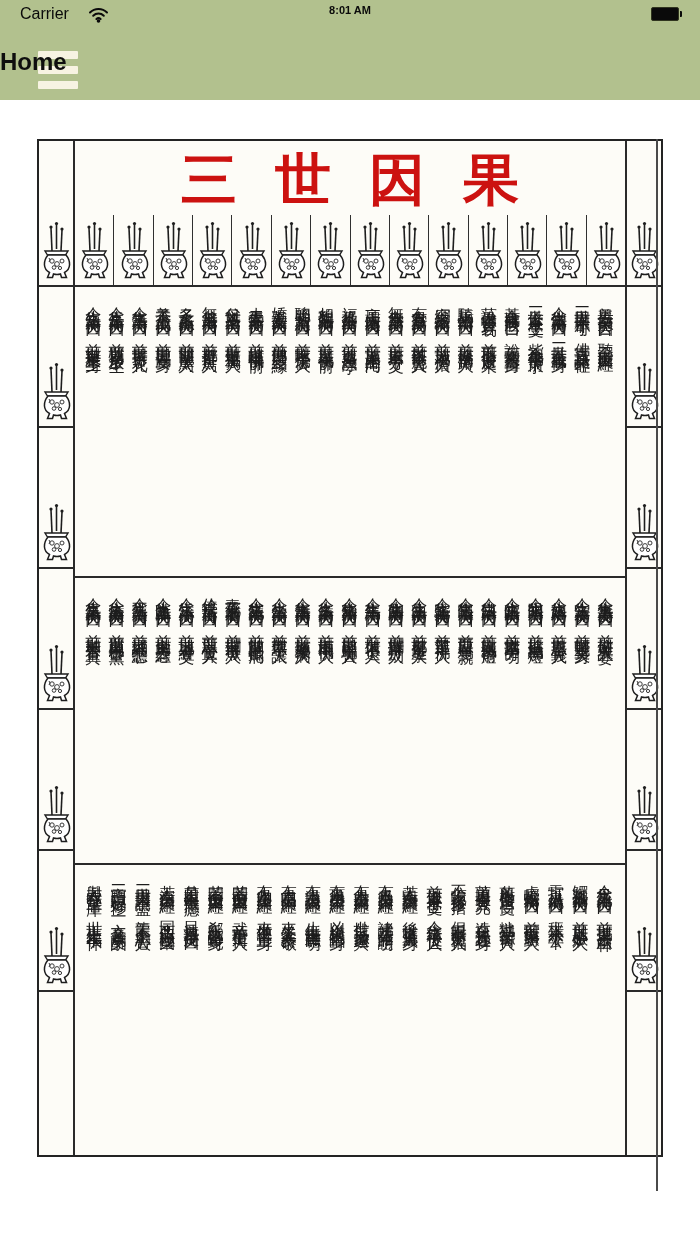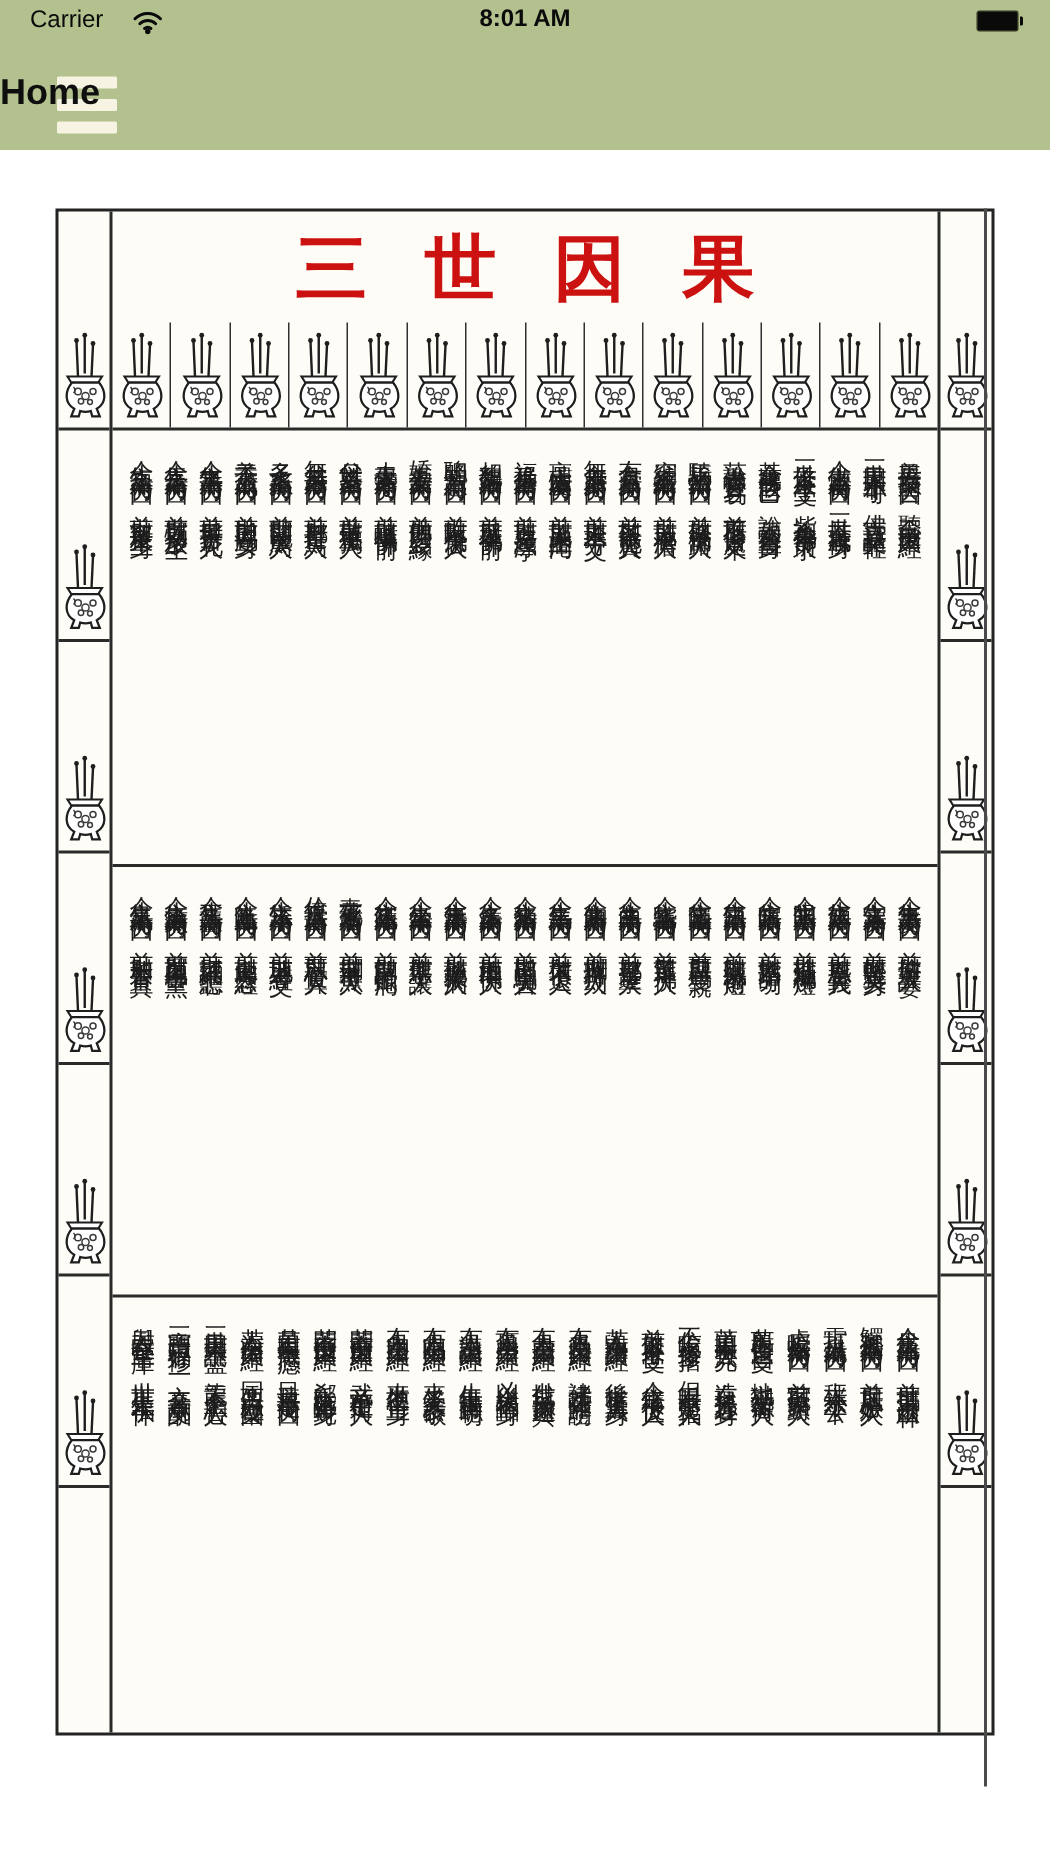--- a/index.html
+++ b/index.html
@@ -22,21 +22,21 @@
     position:absolute;left:0;top:0;width:700px;height:100px;
     background:var(--header-green);
   }
   .statusbar{
     position:absolute;left:0;top:0;width:700px;height:30px;
     display:flex;align-items:center;
     color:#0a0a0a;font-size:16px;padding-left:19px;
   }
   .carrier{position:absolute;left:20px;top:5px;font-size:16px;}
   .wifi{position:absolute;left:88px;top:7px;}
-  .time{position:absolute;left:0;right:0;top:4px;text-align:center;font-size:16px;font-weight:600;}
+  .time{position:absolute;left:0;right:0;top:4px;text-align:center;font-size:11px;font-weight:600;}
   .battery{position:absolute;right:18px;top:7px;display:flex;align-items:center;}
   .battery .shell{width:28px;height:14px;border:1.5px solid #30351f;border-radius:2px;background:#0a0a0a;}
   .battery .cap{width:2.5px;height:6px;background:#0a0a0a;border-radius:0 1px 1px 0;margin-left:1px;}
   .navbar{
     position:absolute;left:0;top:30px;width:700px;height:70px;
   }
   .nav-title{
     position:absolute;left:0;right:0;top:18px;text-align:left;
     font-size:24px;font-weight:700;color:#0e0e0e;
   }
@@ -62,21 +62,21 @@
   .side-col .burner-cell{
     height:141px;flex:none;border-bottom:2px solid #2a2a2a;
     display:flex;align-items:flex-end;justify-content:center;padding-bottom:2px;
   }
   .side-col .burner-cell:first-child{height:146px;}
   .side-col::after{content:"";flex:1;}
   .center{flex:1;display:flex;flex-direction:column;}
   .title-row{
     height:74px;text-align:center;line-height:78px;
     font-family:"Liberation Serif","DejaVu Serif",serif;
-    font-weight:900;font-size:48px;color:var(--title-red);
+    font-weight:900;font-size:56px;color:var(--title-red);
     letter-spacing:38px;text-indent:38px;
     white-space:nowrap;overflow:visible;
   }
   .burner-row{
     height:72px;flex:none;display:flex;border-bottom:2px solid #2a2a2a;
   }
   .burner-row .burner-cell{
     flex:1;display:flex;align-items:flex-end;justify-content:center;padding-bottom:2px;
   }
   .burner-row .burner-cell + .burner-cell{border-left:1.5px solid #303030;}

